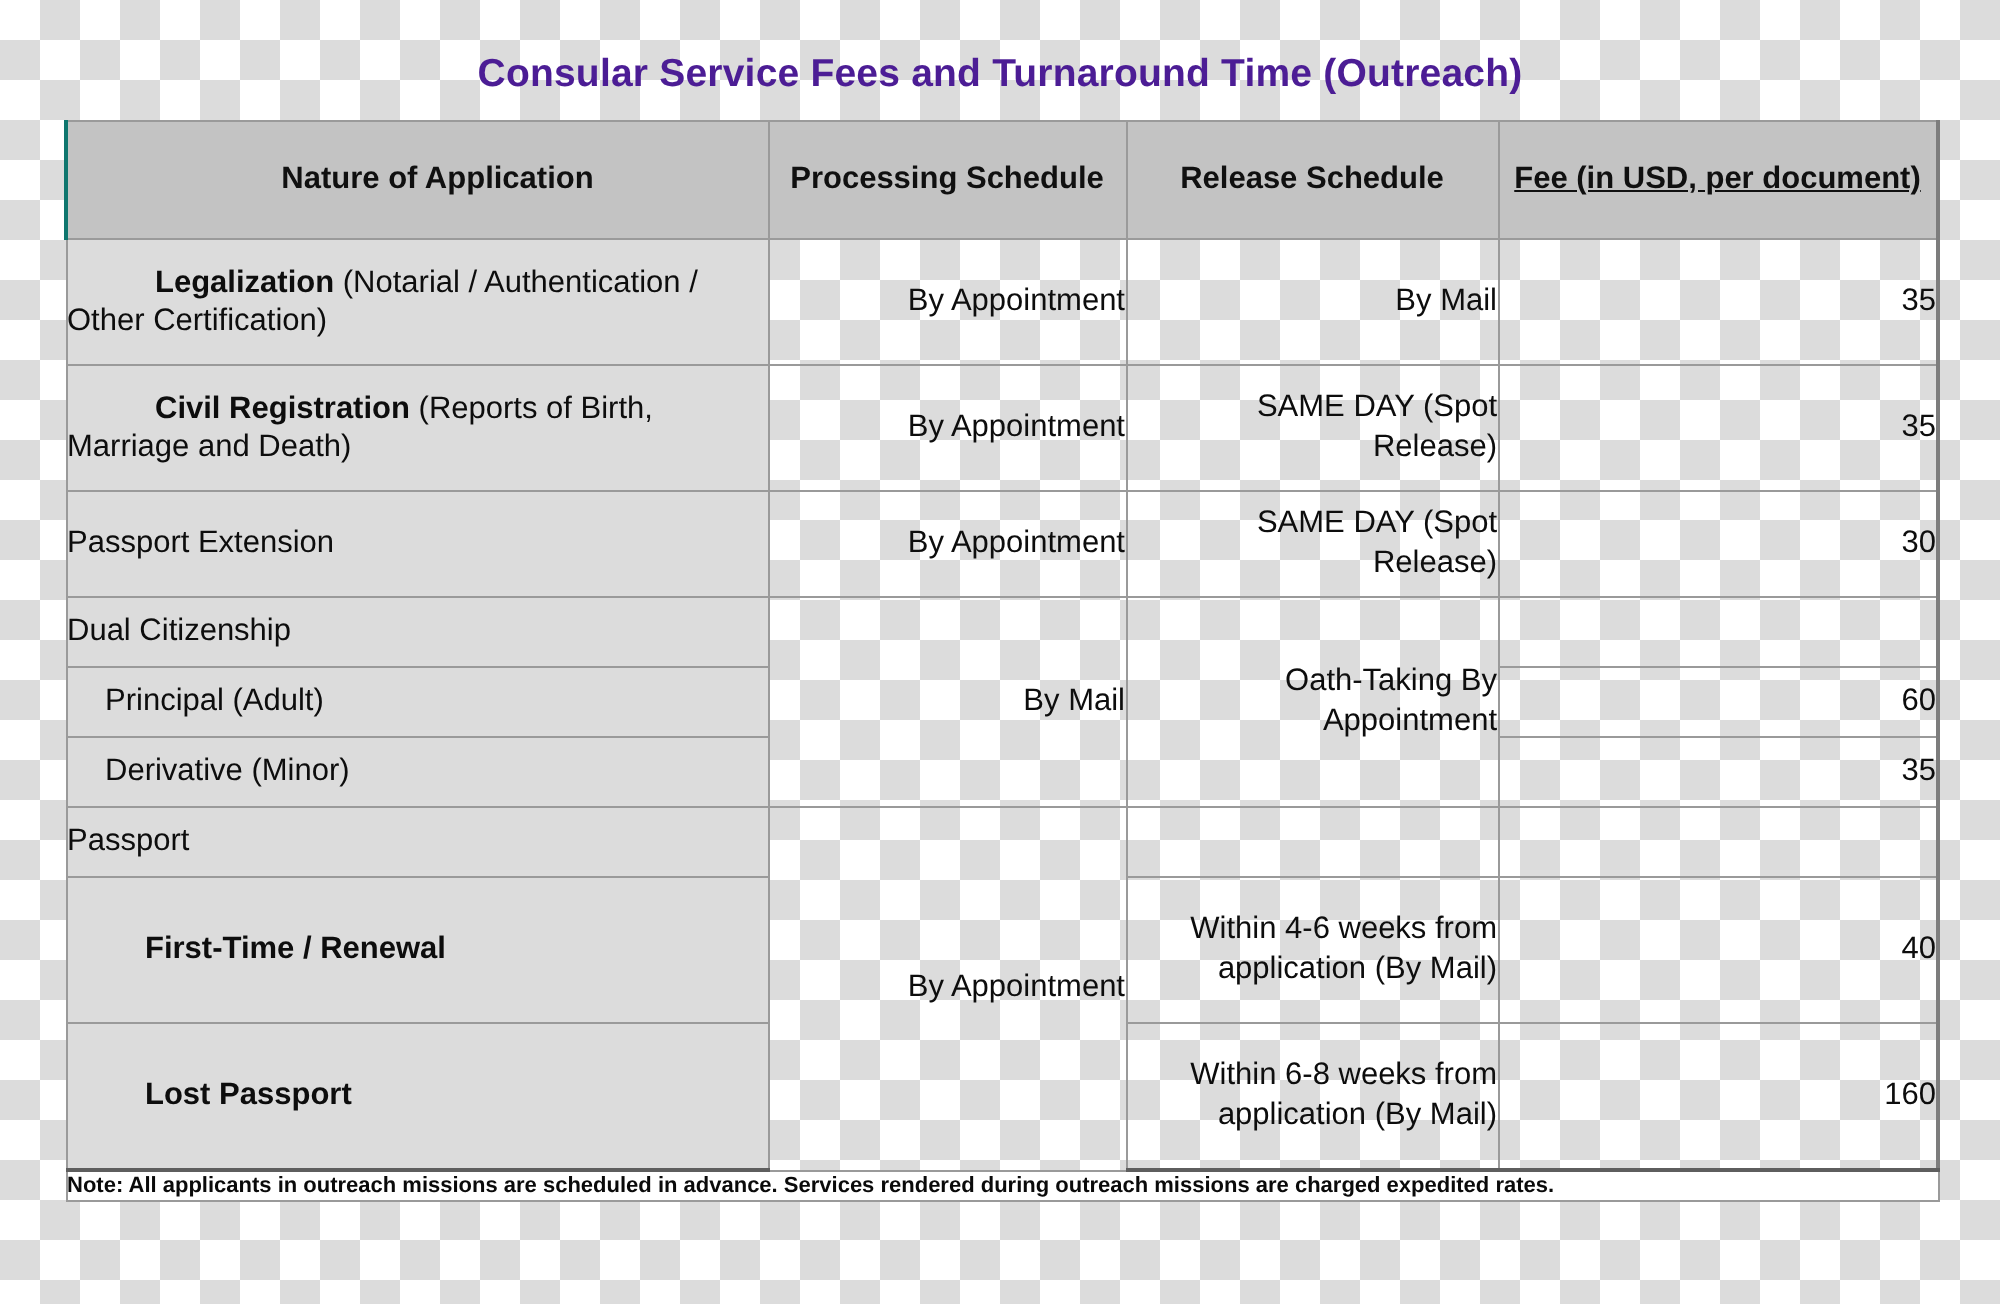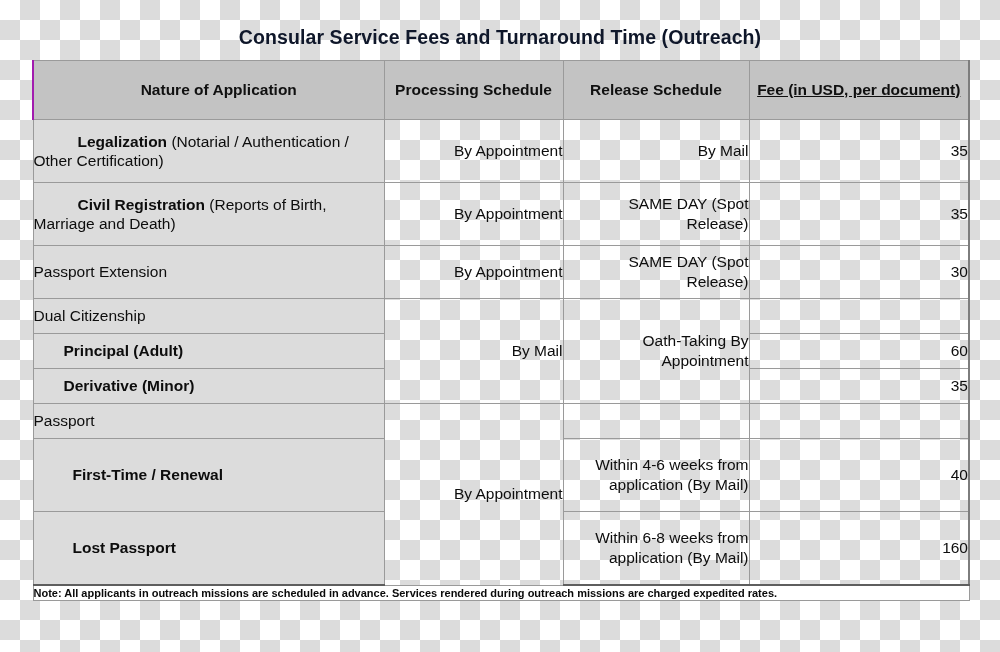--- a/index.html
+++ b/index.html
@@ -22,21 +22,21 @@
   }
 
   .page-title {
     position: absolute;
     top: 26px;
     left: 0;
     width: 1000px;
     text-align: center;
     font-size: 19.5px;
     font-weight: bold;
-    color: #0f172a;
+    color: #4c1d95;
     letter-spacing: 0.1px;
   }
 
   .table-wrap {
     position: absolute;
     left: 32px;
     top: 60px;
     width: 936px;
   }
 
@@ -64,40 +64,40 @@
     border-top: 2px solid #7d7d7d;
     border-bottom: 2px solid #5e5e5e;
     font-size: 15.5px;
     font-weight: bold;
     color: #101010;
     text-align: center;
     height: 58px;
     line-height: 1.22;
     padding: 2px 6px;
   }
-  thead th.first { border-left: 2px solid #a21caf; padding-left: 20px; }
+  thead th.first { border-left: 2px solid #0f766e; padding-left: 20px; }
   thead th.last  { border-right: 2px solid #7d7d7d; text-decoration: underline; }
 
   
   td.natcol {
     background: #dcdcdc;
     border-left: 2px solid #7d7d7d;
     border-right: 2px solid #5e5e5e;
     font-size: 15.5px;
     color: #0d0d0d;
     padding: 6px 10px 6px 12px;
     line-height: 1.25;
     text-align: left;
   }
   td.natcol .bold { font-weight: bold; margin-left: 44px; }
   td.natcol .reg  { font-weight: normal; }
 
   td.natcol.indent {
-    padding-left: 30px;
-    font-weight: bold;
+    padding-left: 19px;
+    font-weight: normal;
   }
   td.natcol.section {
     font-weight: normal;
   }
   td.natcol.centerish {
     padding-left: 39px;
     font-weight: bold;
   }
 
   

